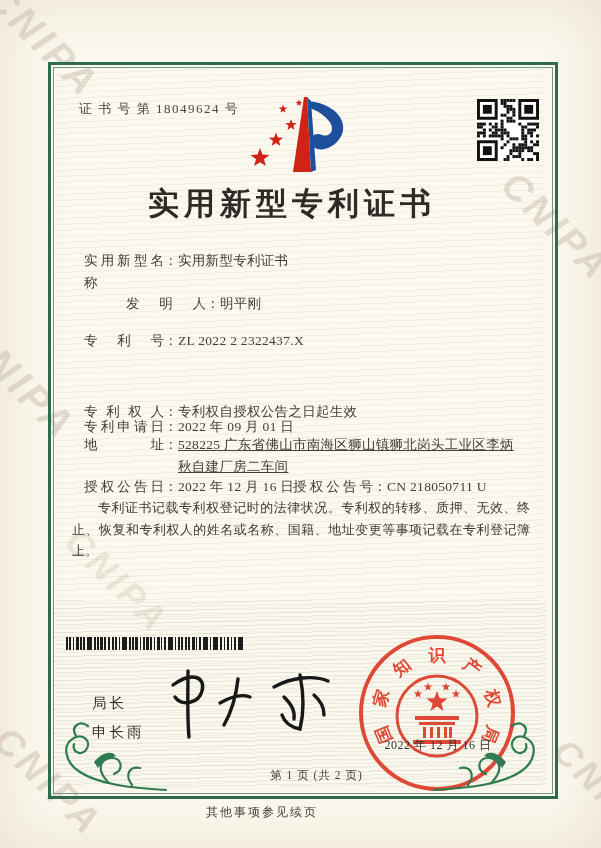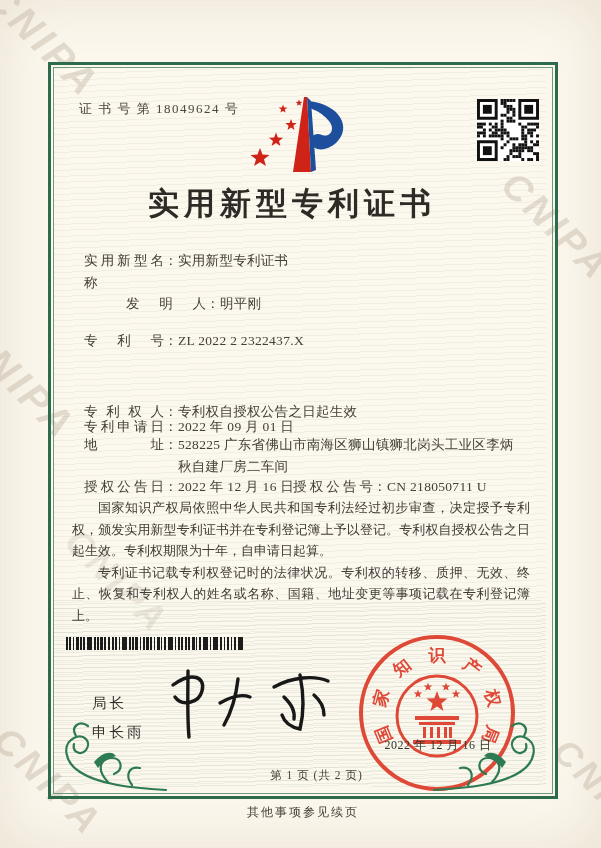--- a/index.html
+++ b/index.html
@@ -43,21 +43,21 @@
   .title{position:absolute; left:0; top:183px; width:584px; text-align:center;
     font-size:31px; font-weight:bold; letter-spacing:5px; color:#2e2a26;}
   
   .frow{position:absolute; left:84px; width:460px; font-size:13.5px; color:#45403a; line-height:22px;}
   .flabel{display:inline-block; width:80px; text-align:justify; text-align-last:justify;
     vertical-align:top;}
   .fcolon{display:inline-block; width:14px; vertical-align:top;}
   .fvalue{display:inline-block; vertical-align:top; letter-spacing:.3px;}
   .r1{top:250px;} .r2{top:293px;margin-left:42px;} .r3{top:330px;} .r4{top:380px;margin-top:36px;}
   .r5{top:401px;} .r6{top:434px;} .r7{top:476px;}
-  .addr-value{width:342px;}
+  .addr-value{width:342px;text-decoration:underline;}
   .pair2{position:absolute; left:209px; top:0;}
   
   .paras{position:absolute; left:72px; top:497px; width:458px;
     font-size:13px; line-height:21.5px; text-align:justify; color:#3f3a35;}
   .paras p{margin:0; text-indent:2em;}
   
   .barcode{position:absolute; left:66px; top:637px; width:178px; height:13px;
     background:
       repeating-linear-gradient(90deg,#1c1c1c 0 1.5px,transparent 1.5px 3.5px),
       repeating-linear-gradient(90deg,#1c1c1c 0 1px,transparent 1px 7px),
@@ -72,21 +72,21 @@
   .seal-date{position:absolute; left:368px; top:737px; width:140px; text-align:center;
     font-size:12px; color:#2e3430; letter-spacing:.5px; z-index:3;}
   
   .flourish{position:absolute; top:720px; width:118px; height:74px; z-index:2;}
   .flourish-left{left:50px;}
   .flourish-right{left:432px; transform:scaleX(-1);}
   
   .pageinfo{position:absolute; left:0; top:768px; width:601px; text-align:center;
     font-size:11.5px; color:#46413b; letter-spacing:1px; z-index:2;padding-left:16px;}
   .footnote{position:absolute; left:0; top:804px; width:524px; text-align:center;
-    font-size:12px; color:#46413b; letter-spacing:2px;padding-left:41px;}
+    font-size:12px; color:#46413b; letter-spacing:2px;}
 </style>
 </head>
 <body>
 
 <div id="page">
 
   <span class="wm wm1">CNIPA</span>
   <span class="wm wm2">CNIPA</span>
   <span class="wm wm3">CNIPA</span>
   <span class="wm wm4">CNIPA</span>
@@ -270,21 +270,20 @@
       <span class="flabel">地址</span><span class="fcolon">：</span><span class="fvalue addr-value">528225 广东省佛山市南海区狮山镇狮北岗头工业区李炳秋自建厂房二车间</span>
     </div>
     <div class="frow r7">
       <span class="flabel">授权公告日</span><span class="fcolon">：</span><span class="fvalue">2022 年 12 月 16 日</span>
       <span class="pair2">
         <span class="flabel">授权公告号</span><span class="fcolon">：</span><span class="fvalue">CN 218050711 U</span>
       </span>
     </div>
 
     <div class="paras">
-      <p>国家知识产权局依照中华人民共和国专利法经过初步审查，决定授予专利权，颁发实用新型专利证书并在专利登记簿上予以登记。专利权自授权公告之日起生效。专利权期限为十年，自申请日起算。</p>
       <p>专利证书记载专利权登记时的法律状况。专利权的转移、质押、无效、终止、恢复和专利权人的姓名或名称、国籍、地址变更等事项记载在专利登记簿上。</p>
     </div>
 
     <div class="barcode"></div>
 
     <div class="signer signer-title">局长</div>
     <div class="signer signer-name">申长雨</div>
 
     <svg class="signature" viewBox="0 0 185 88">
       <g fill="none" stroke="#181818" stroke-width="3.4" stroke-linecap="round">

